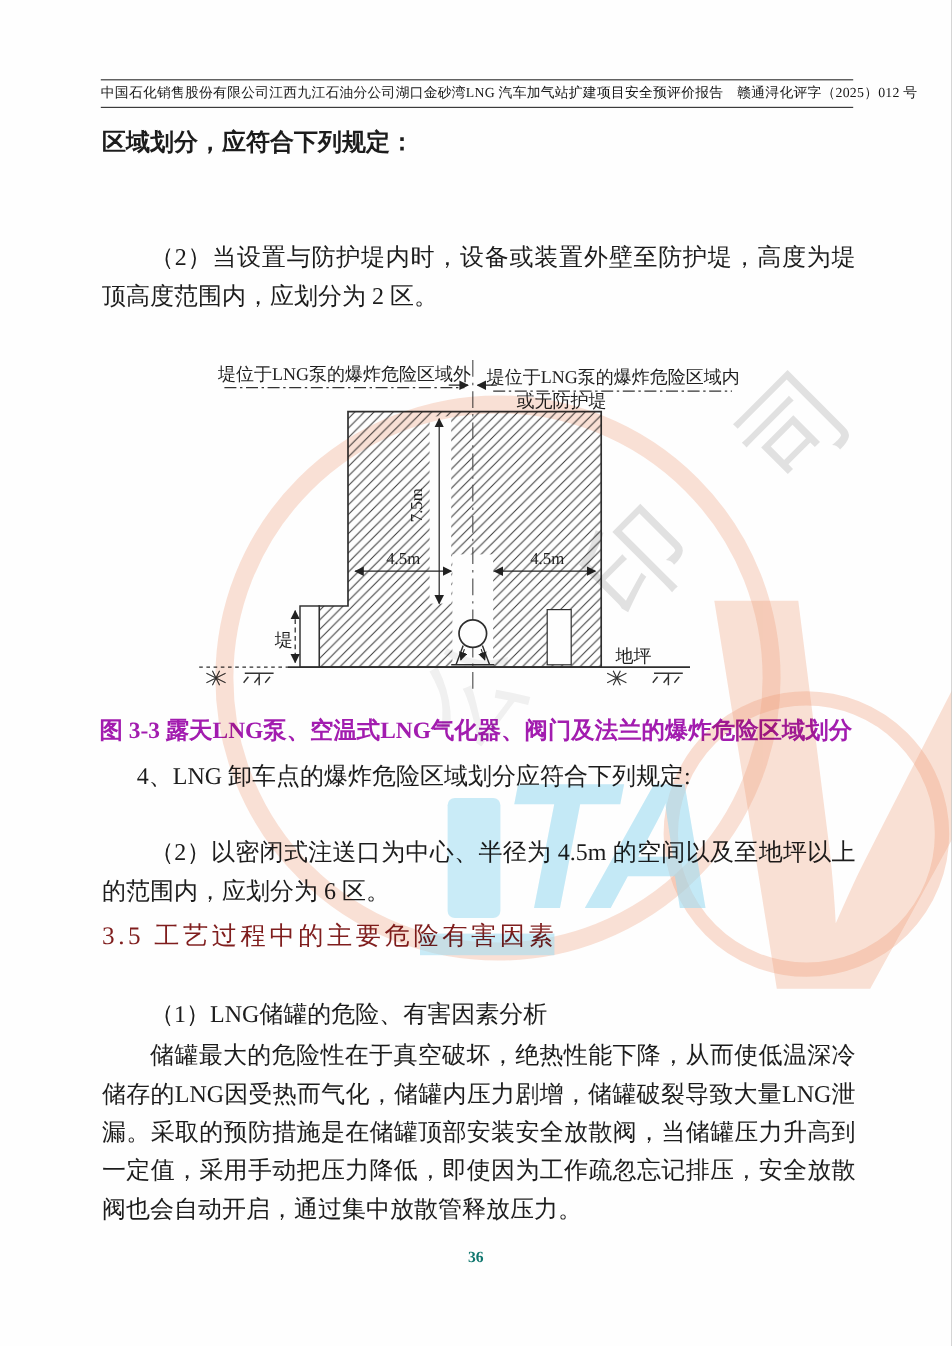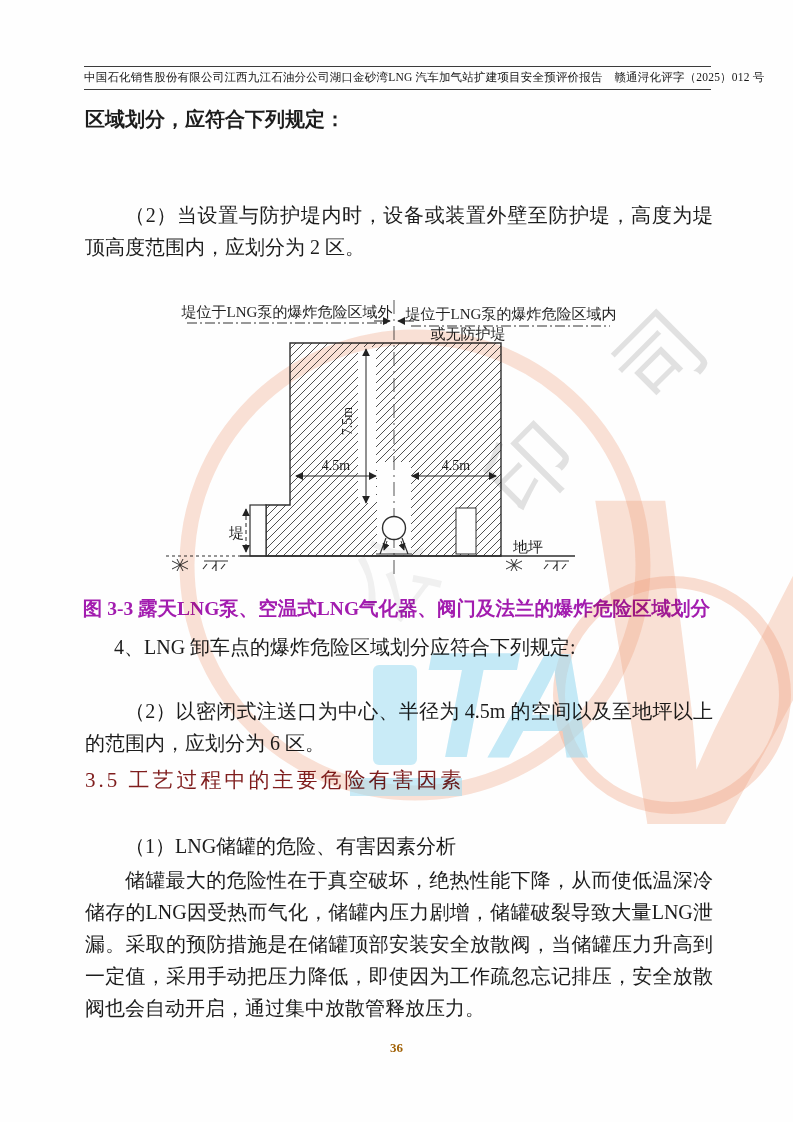--- a/index.html
+++ b/index.html
@@ -18,21 +18,21 @@
   
   .tline{position:absolute;left:85px;width:628px;font-size:20px;line-height:32px;
          text-align:justify;color:#1c1c1c;}
   .ind2{text-indent:2em;}
   .ind15{text-indent:1.45em;}
   .caption{position:absolute;left:60px;top:595px;width:673px;text-align:center;
            font-weight:bold;font-size:19.5px;color:#a21caf;}
   .sec-head{position:absolute;left:85px;top:766px;width:640px;font-weight:normal;
             font-size:21px;letter-spacing:3px;color:#7f1d1d;}
   .pageno{position:absolute;left:0;top:1040px;width:793px;text-align:center;
-          font-weight:bold;font-size:13px;color:#a16207;}
+          font-weight:bold;font-size:13px;color:#0f766e;}
   
   .fig{position:absolute;left:146px;top:293px;width:510px;height:300px;}
   .fig svg{display:block;}
   .fig text{font-family:"Liberation Serif","DejaVu Serif",serif;fill:#1f1f1f;}
   
   .wm{position:absolute;inset:0;pointer-events:none;mix-blend-mode:multiply;}
   .seal-char{position:absolute;font-size:86px;line-height:86px;
              font-family:"Liberation Serif","DejaVu Serif",serif;
              color:rgba(75,75,75,.16);transform:rotate(-45deg);}
   .seal-c1{left:620px;top:312px;}

